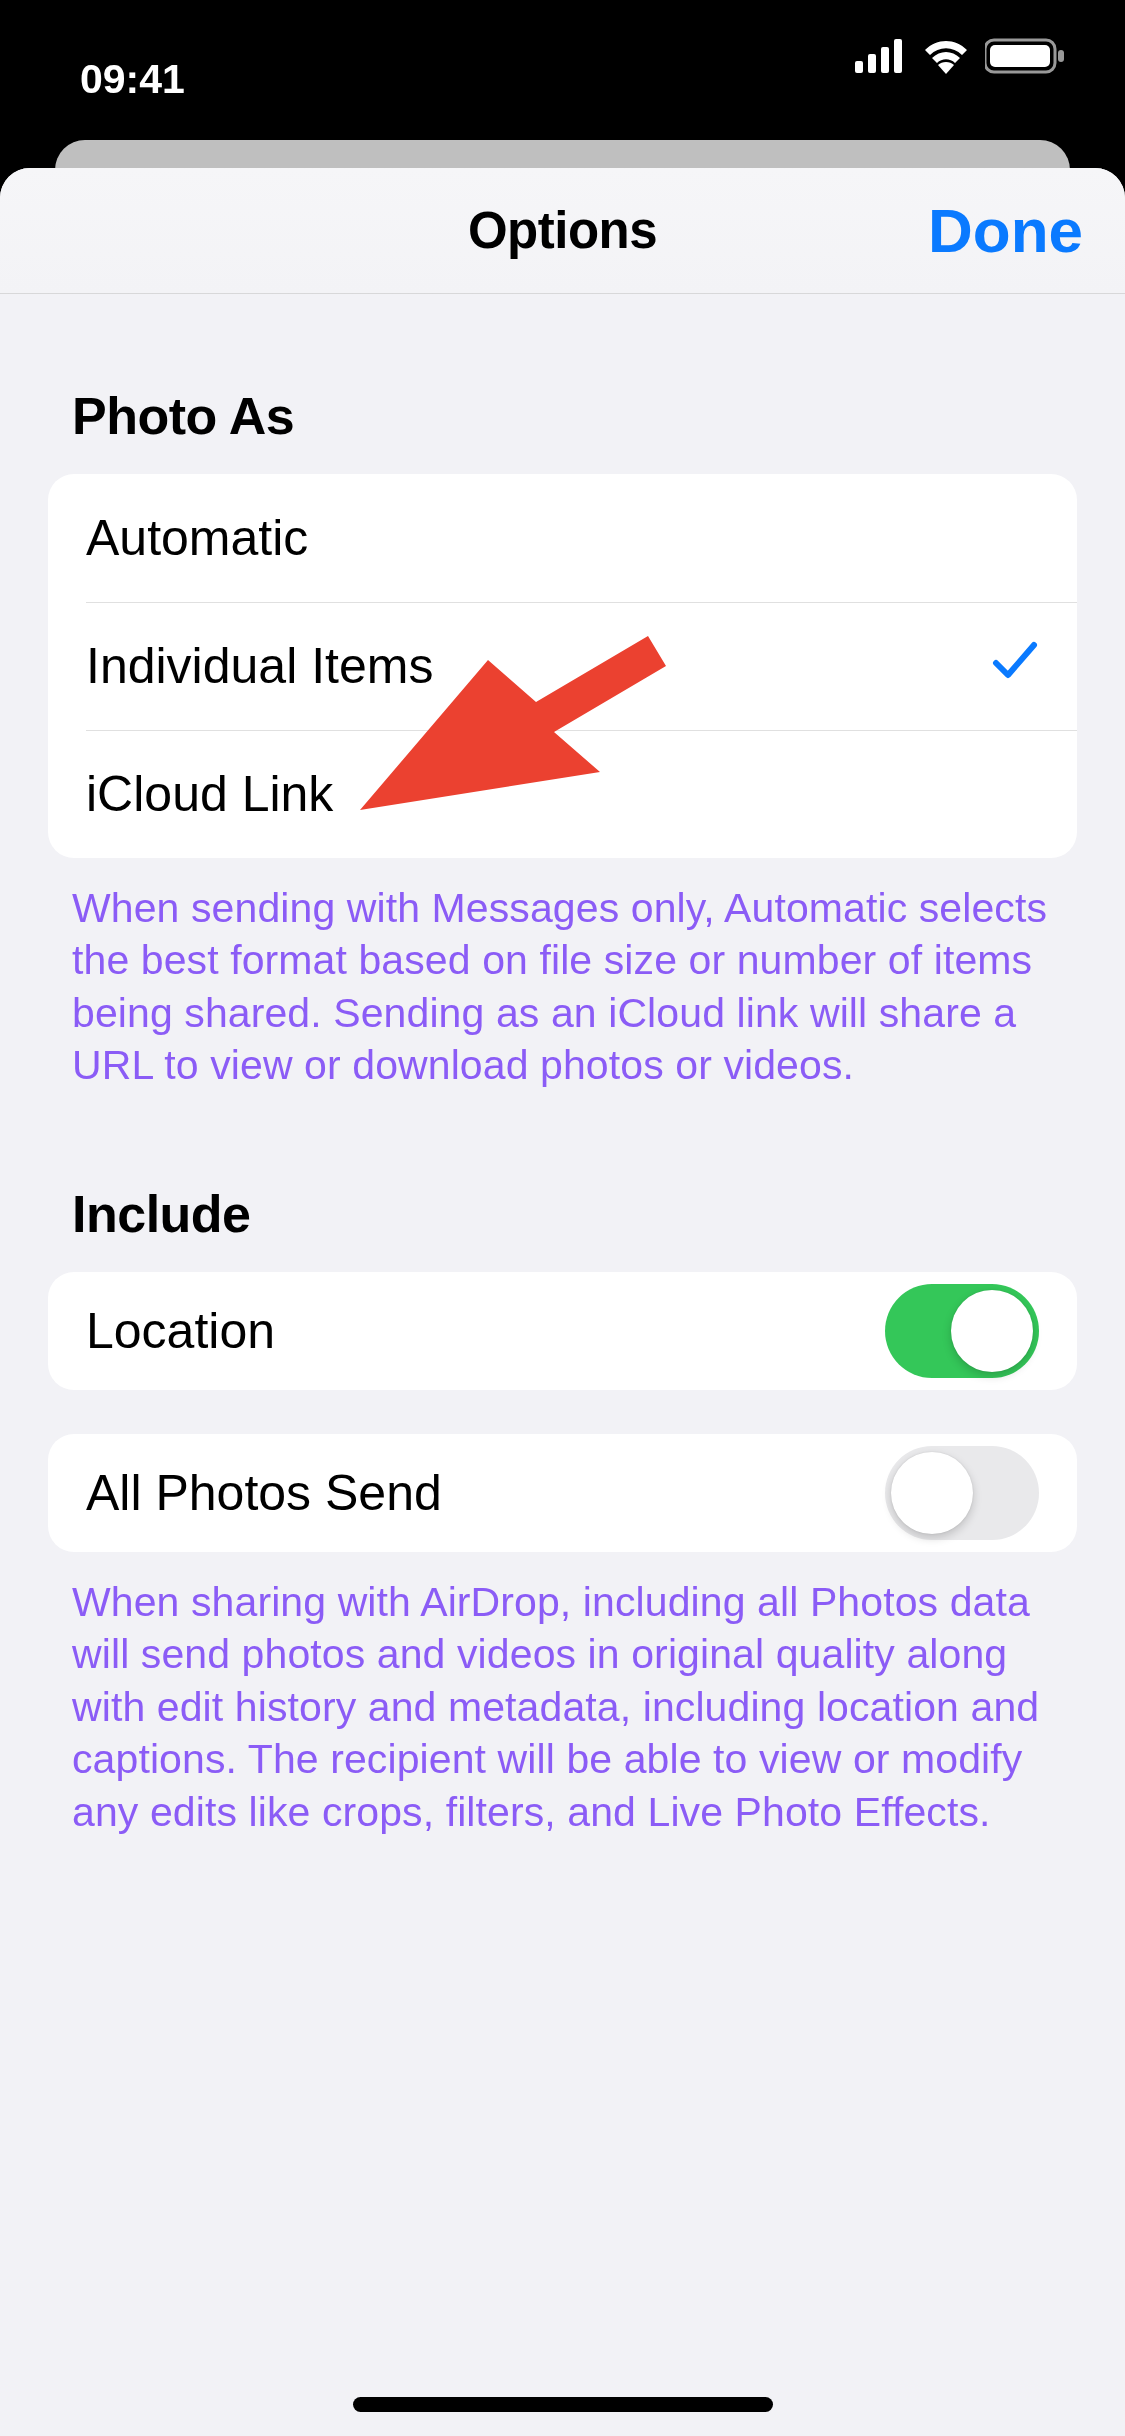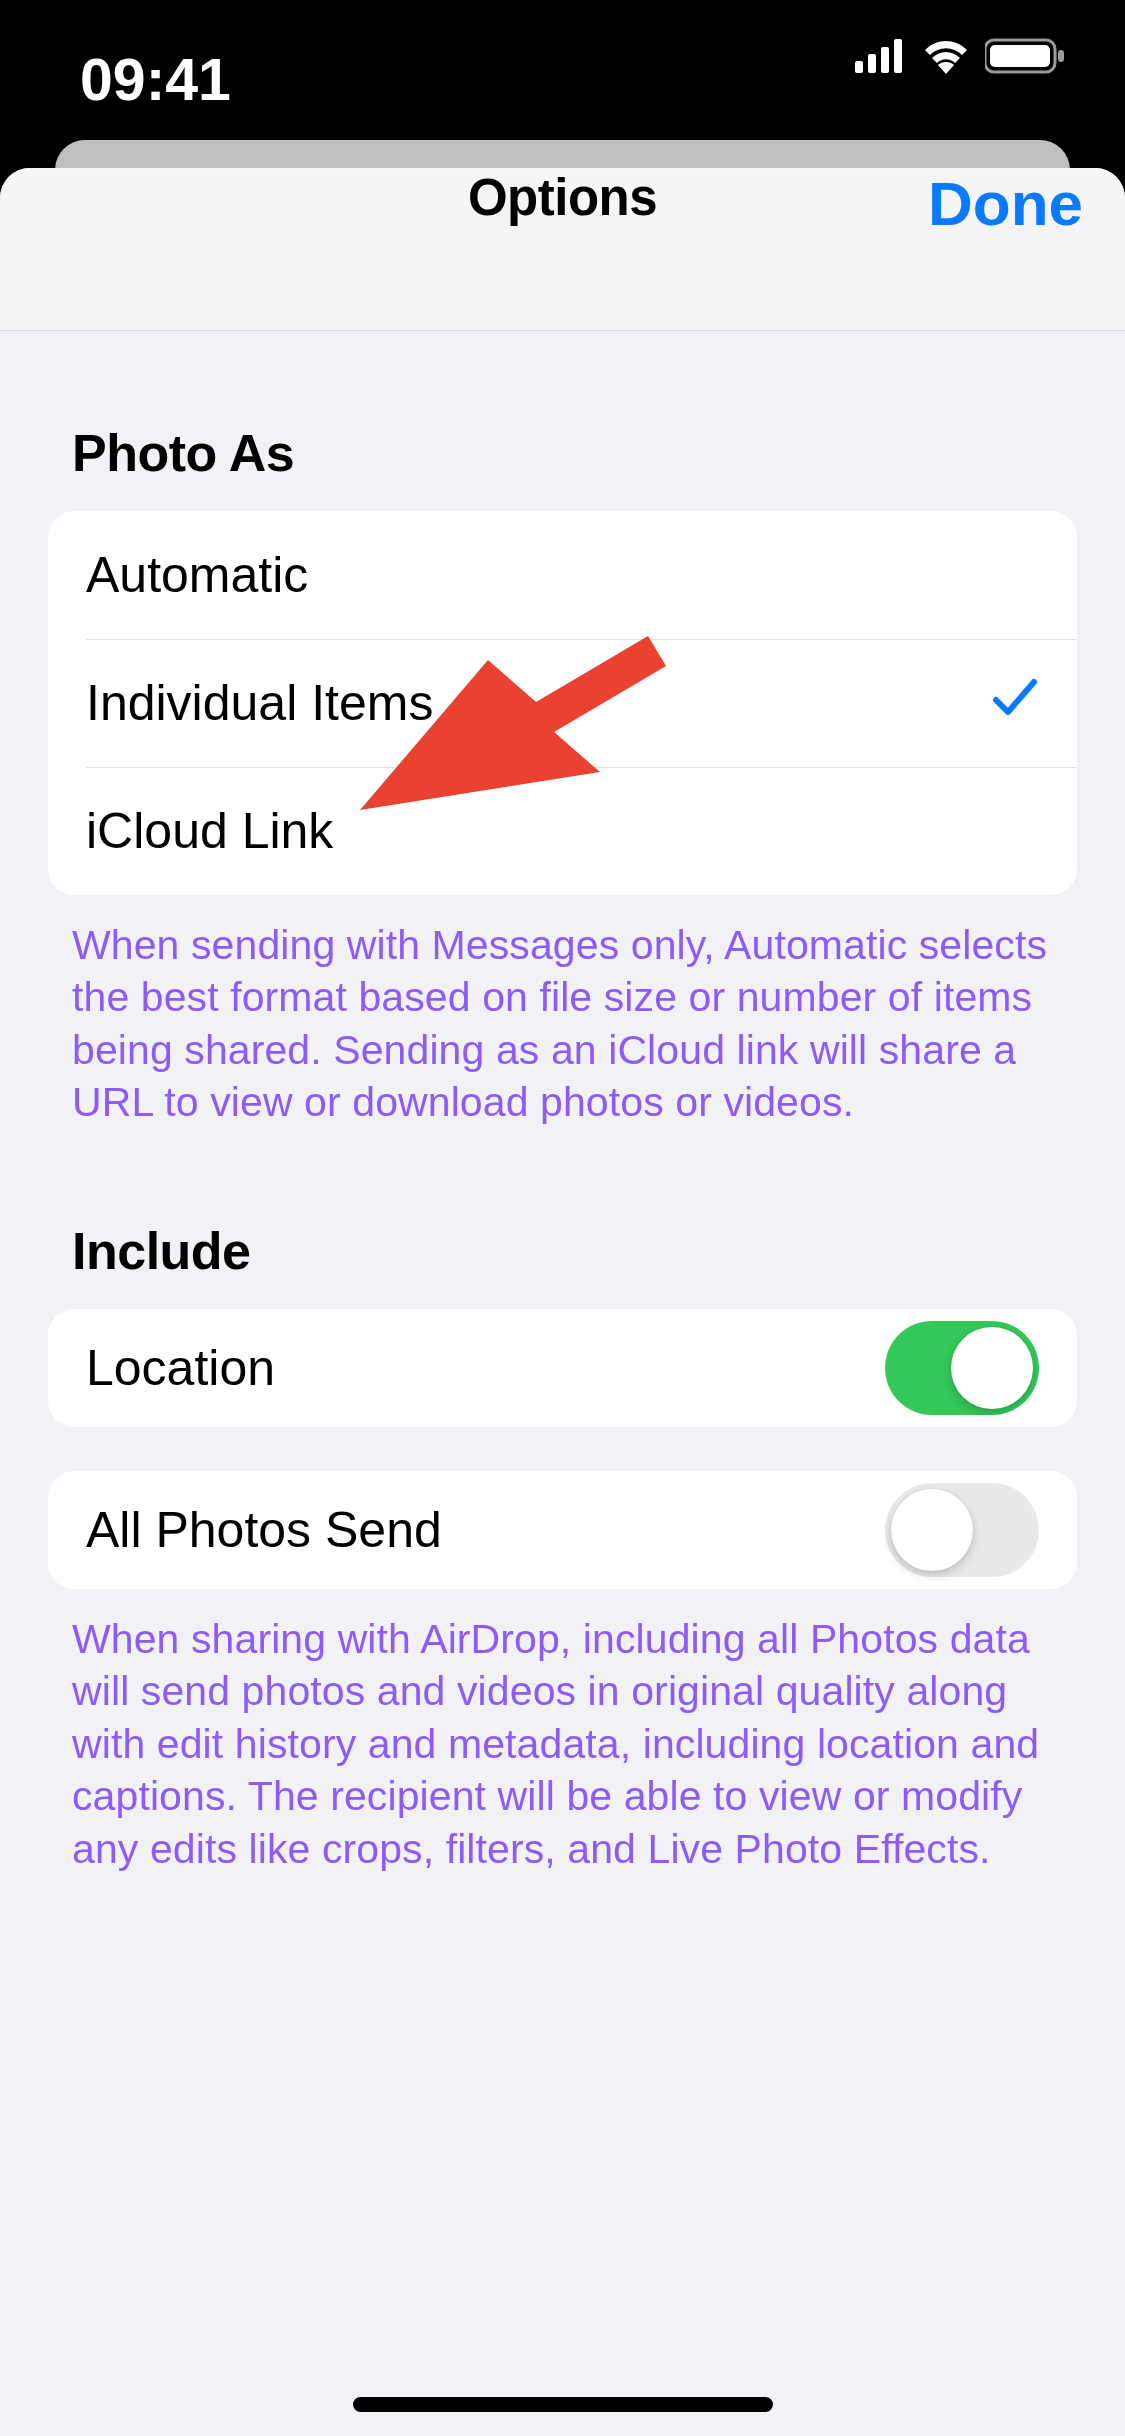--- a/index.html
+++ b/index.html
@@ -13,21 +13,21 @@
       overflow: hidden;
     }
     .status-bar {
       height: 135px;
       display: flex;
       justify-content: space-between;
       align-items: center;
       padding: 0 60px 20px 80px;
       color: #fff;
     }
-    .status-time { font-size: 59px; font-weight: 600; margin-top: 44px; }
+    .status-time { font-size: 41px; font-weight: 600; margin-top: 44px; }
     .status-right { display: flex; align-items: center; gap: 14px; }
     .back-sheet {
       position: absolute;
       top: 140px;
       left: 55px;
       right: 55px;
       height: 60px;
       background: #bfbfbf;
       border-radius: 30px 30px 0 0;
     }
@@ -35,23 +35,23 @@
       position: absolute;
       top: 168px;
       left: 0;
       right: 0;
       bottom: 0;
       background: #f2f2f6;
       border-radius: 30px 30px 0 0;
       overflow: hidden;
     }
     .nav-bar {
-      height: 163px;
+      height: 126px;
       display: flex;
-      align-items: flex-start;
+      align-items: center;
       justify-content: center;
       border-bottom: 1px solid rgba(0,0,0,0.12);
       position: relative;
       background: linear-gradient(#f6f6f8,#f3f3f6);
     }
     .nav-title { font-size: 51px; font-weight: 600; color: #000; letter-spacing: -0.5px; }
     .nav-done {
       position: absolute;
       right: 42px;
       font-size: 62px;

